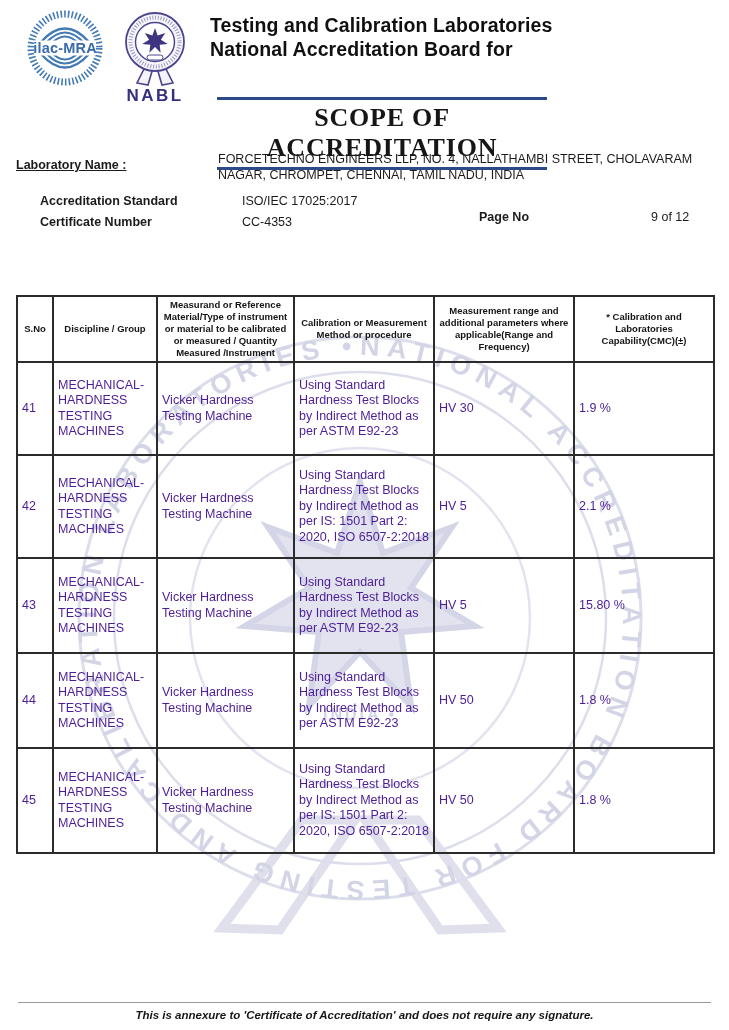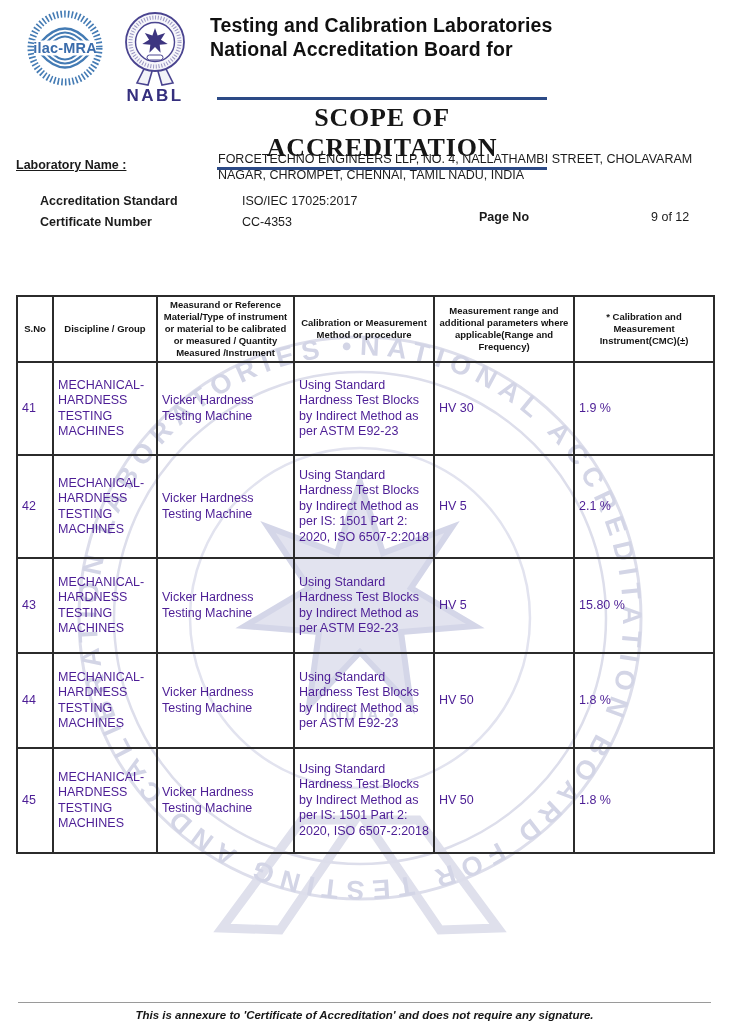--- a/index.html
+++ b/index.html
@@ -128,21 +128,21 @@
         <col style="width:140px">
         <col style="width:140px">
     </colgroup>
     <tbody>
         <tr style="height:57px">
       <th>S.No</th>
       <th>Discipline / Group</th>
       <th>Measurand or Reference Material/Type of instrument or material to be calibrated or measured / Quantity Measured /Instrument</th>
       <th>Calibration or Measurement Method or procedure</th>
       <th>Measurement range and additional parameters where applicable(Range and Frequency)</th>
-      <th>* Calibration and Measurement Instrument(CMC)(±)</th>
+      <th>* Calibration and Laboratories Capability(CMC)(±)</th>
     </tr>
     <tr style="height:93px">
       <td class="c-sno">41</td>
       <td>MECHANICAL- HARDNESS TESTING MACHINES</td>
       <td>Vicker Hardness Testing Machine</td>
       <td class="c-method">Using Standard Hardness Test Blocks by Indirect Method as per ASTM E92-23</td>
       <td>HV 30</td>
       <td class="c-cmc">1.9 %</td>
     </tr>
     <tr style="height:103px">

